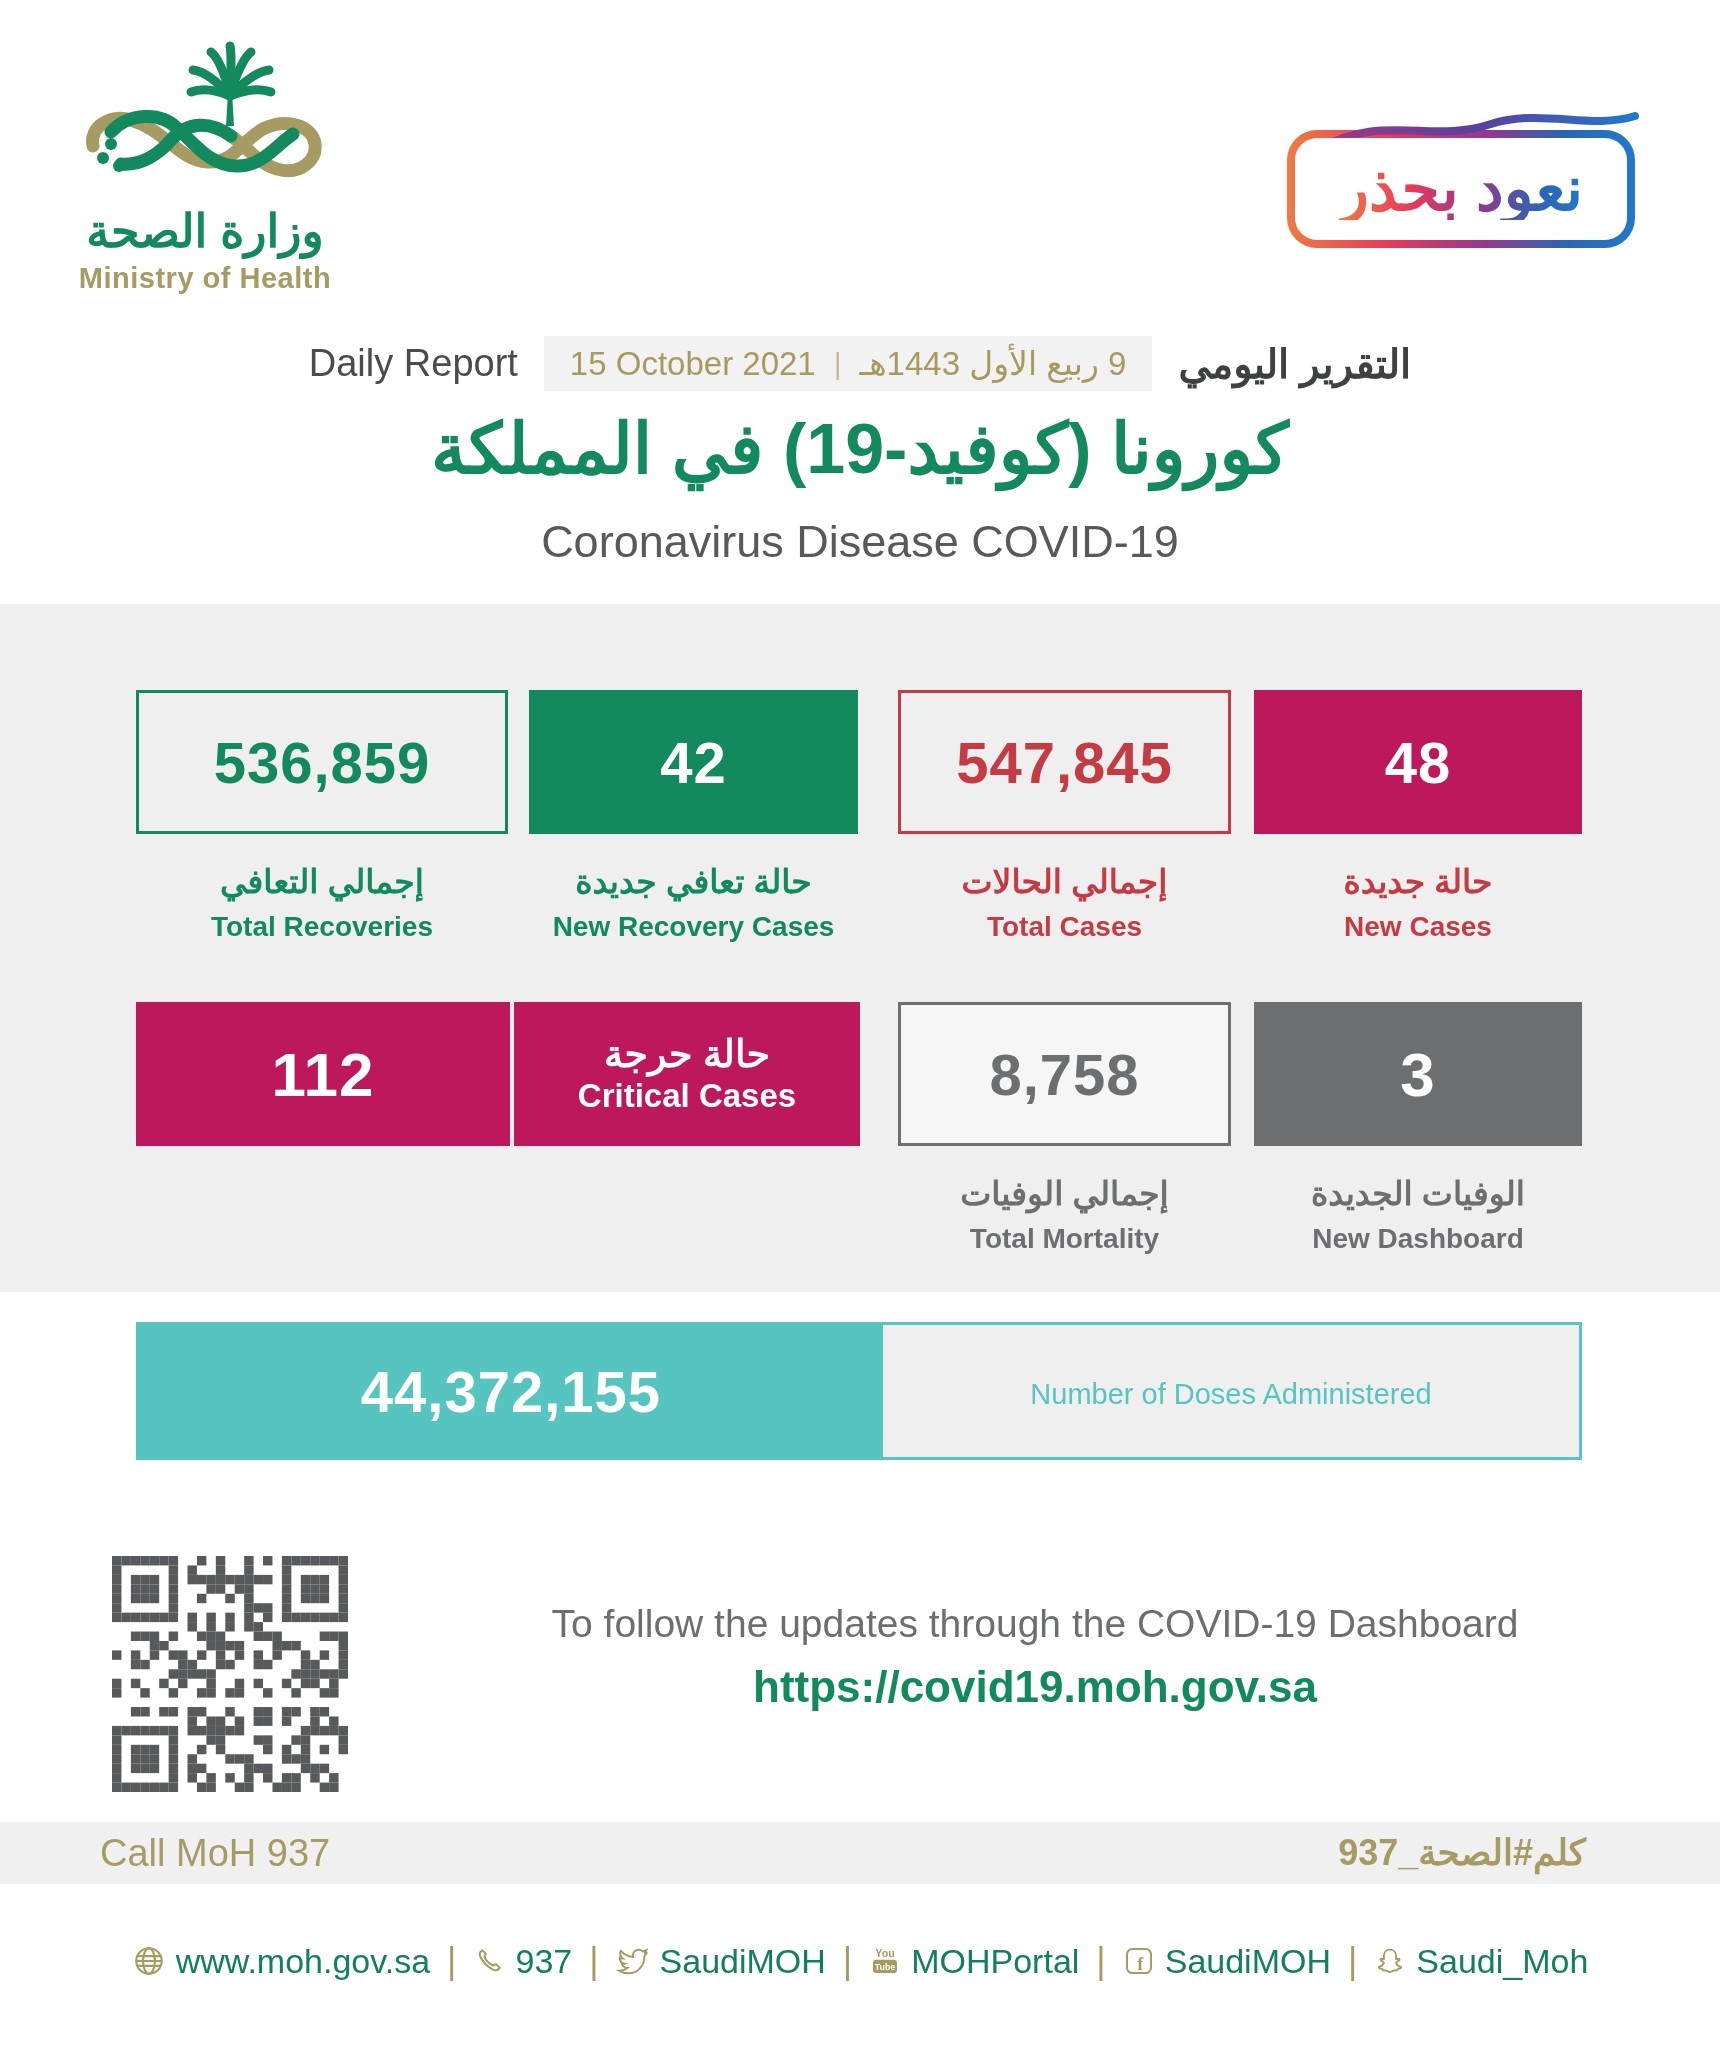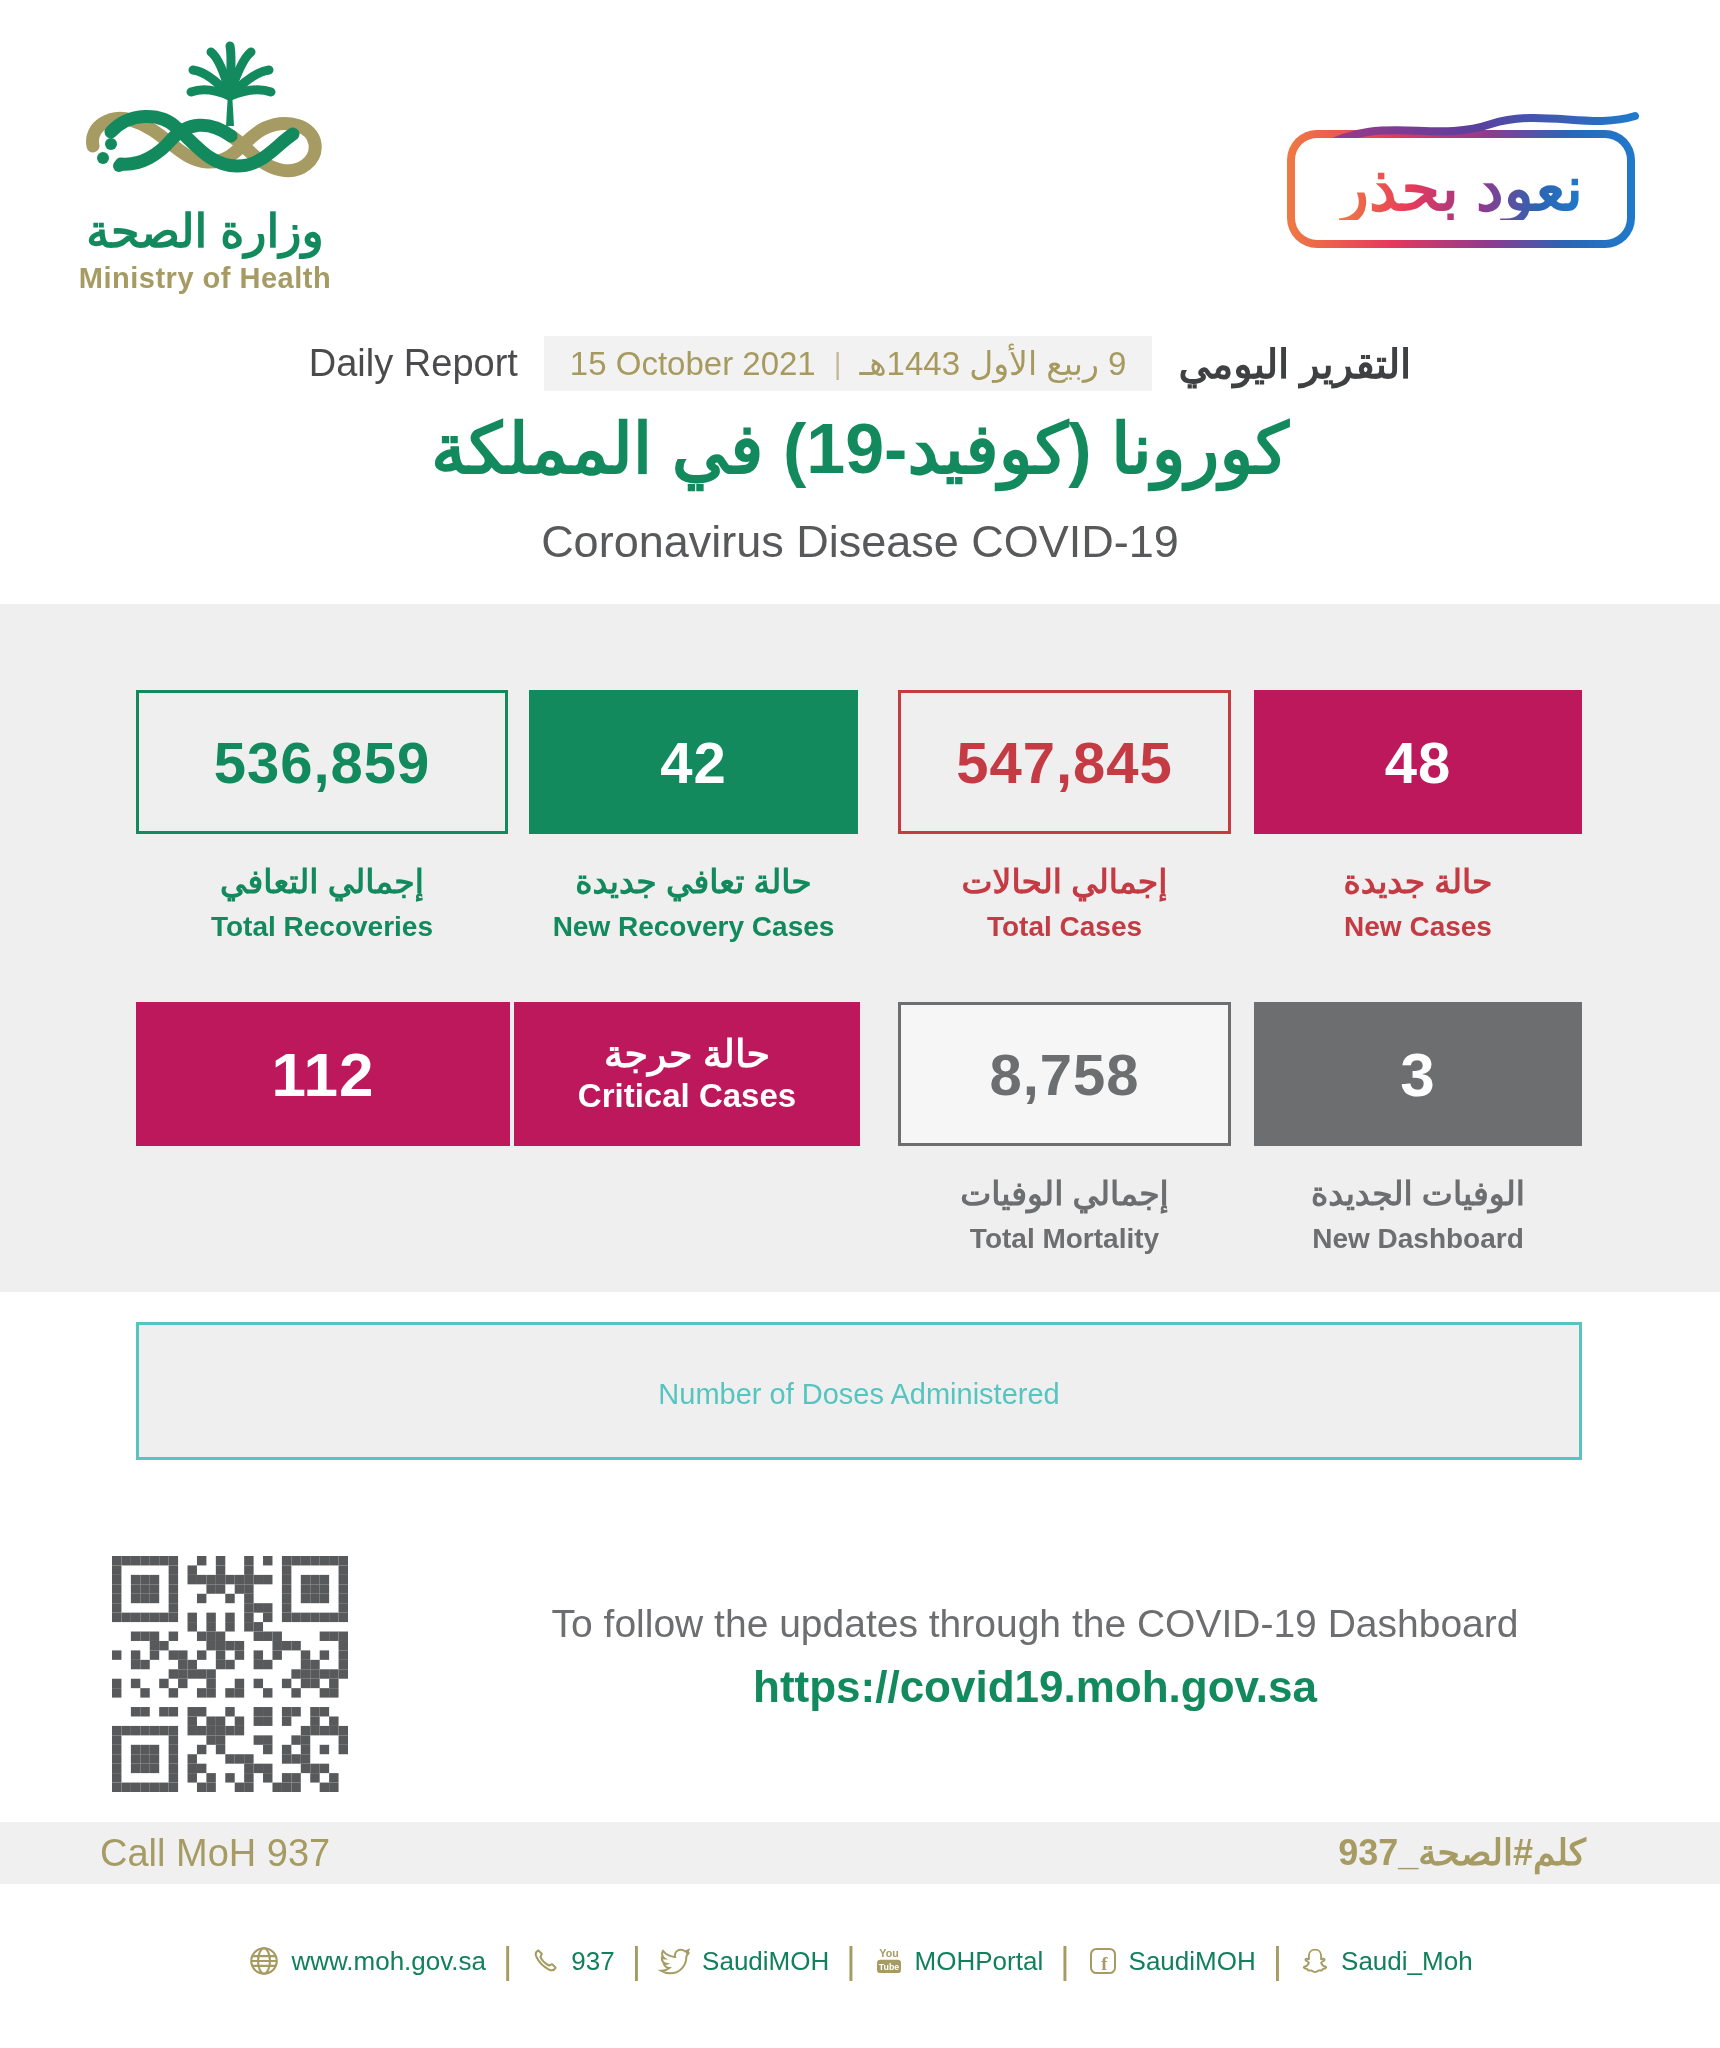--- a/index.html
+++ b/index.html
@@ -82,21 +82,21 @@
   .call-band{position:absolute;left:0;top:1822px;width:100%;height:62px;background:#f0f0f1;
              display:flex;align-items:center;justify-content:space-between;box-sizing:border-box;
              padding:0 134px 0 100px;}
   .call-en{font-size:38px;color:#a69b62;font-weight:500;}
   .call-ar{font-size:36px;color:#a69b62;font-weight:700;direction:rtl;}
 
   
   .social-row{position:absolute;left:0;top:1940px;width:100%;display:flex;align-items:center;
               justify-content:center;gap:15px;}
   .social-item{display:inline-flex;align-items:center;gap:10px;}
-  .social-label{font-size:26px;font-weight:500;color:#12805a;}
+  .social-label{font-size:34px;font-weight:500;color:#12805a;}
   .sep{font-size:36px;font-weight:300;color:#a69b62;padding:0 2px;}
   .icon-svg{display:block;}
 </style>
 </head>
 <body>
 
 <div class="page">
 
   <div class="logo-block">
     <svg class="logo-art" width="280" height="168" viewBox="0 0 280 168">
@@ -207,20 +207,21 @@
 
   <div class="stat row2 g4">
     <div class="stat-box fill-gray">
       <span class="num" style="font-size:62px;">3</span>
     </div>
     <div class="lab-ar grayc">الوفيات الجديدة</div>
     <div class="lab-en grayc">New Dashboard</div>
   </div>
 
   <div class="doses-bar">
+    <div class="doses-value">44,372,155</div>
     <div class="doses-labels">
       <div class="doses-en">Number of Doses Administered</div>
     </div>
   </div>
 
   <div class="qr">
     <svg id="qr-svg" width="236" height="236" viewBox="0 0 236 236">
         <rect x="0.00" y="0.00" width="9.44" height="9.44" fill="#58595b"></rect>
         <rect x="9.44" y="0.00" width="9.44" height="9.44" fill="#58595b"></rect>
         <rect x="18.88" y="0.00" width="9.44" height="9.44" fill="#58595b"></rect>

